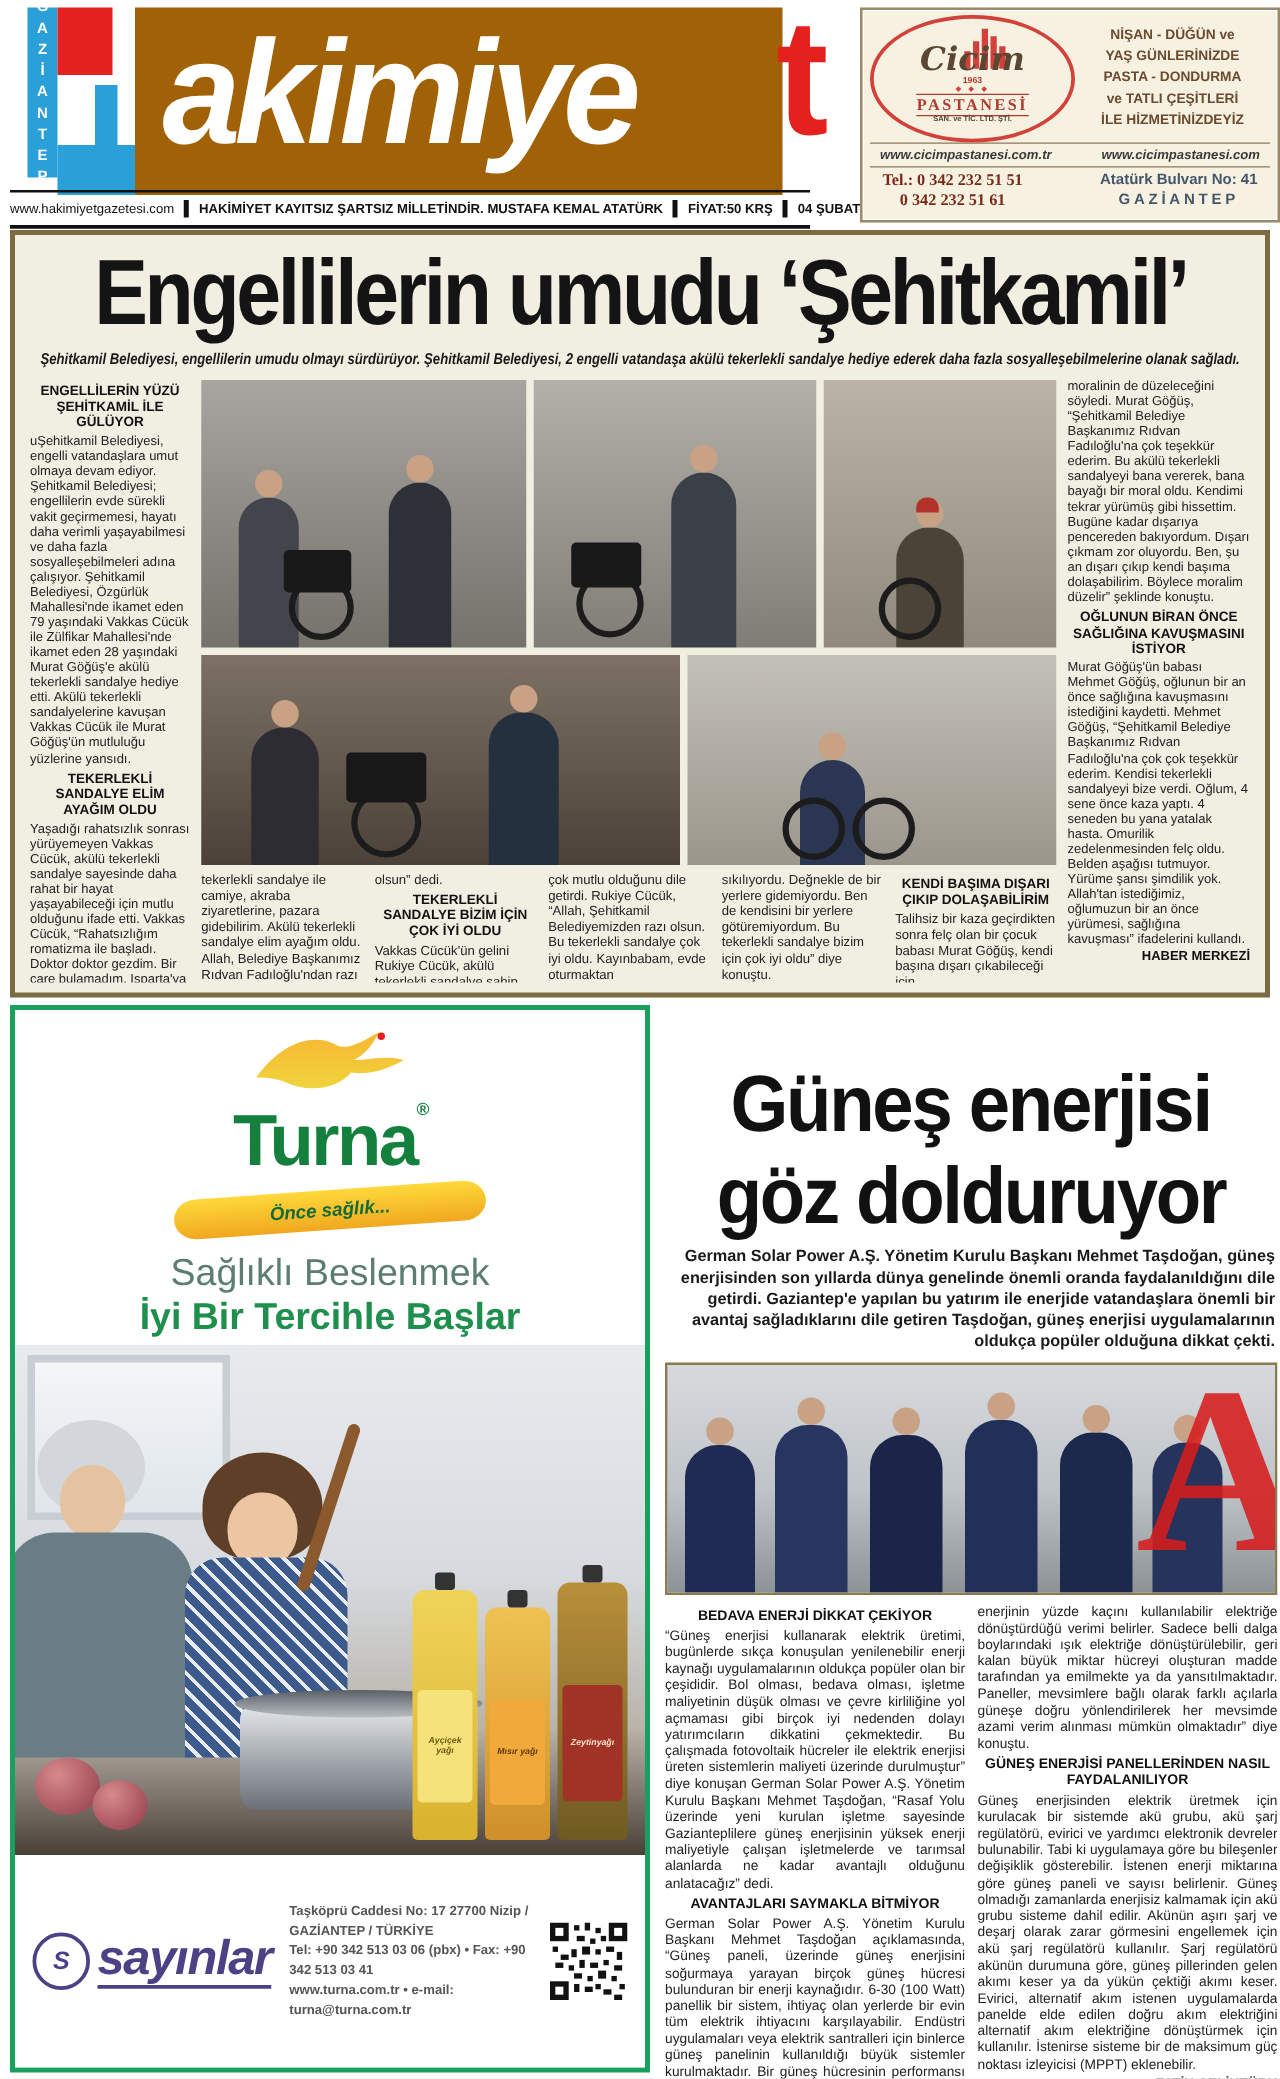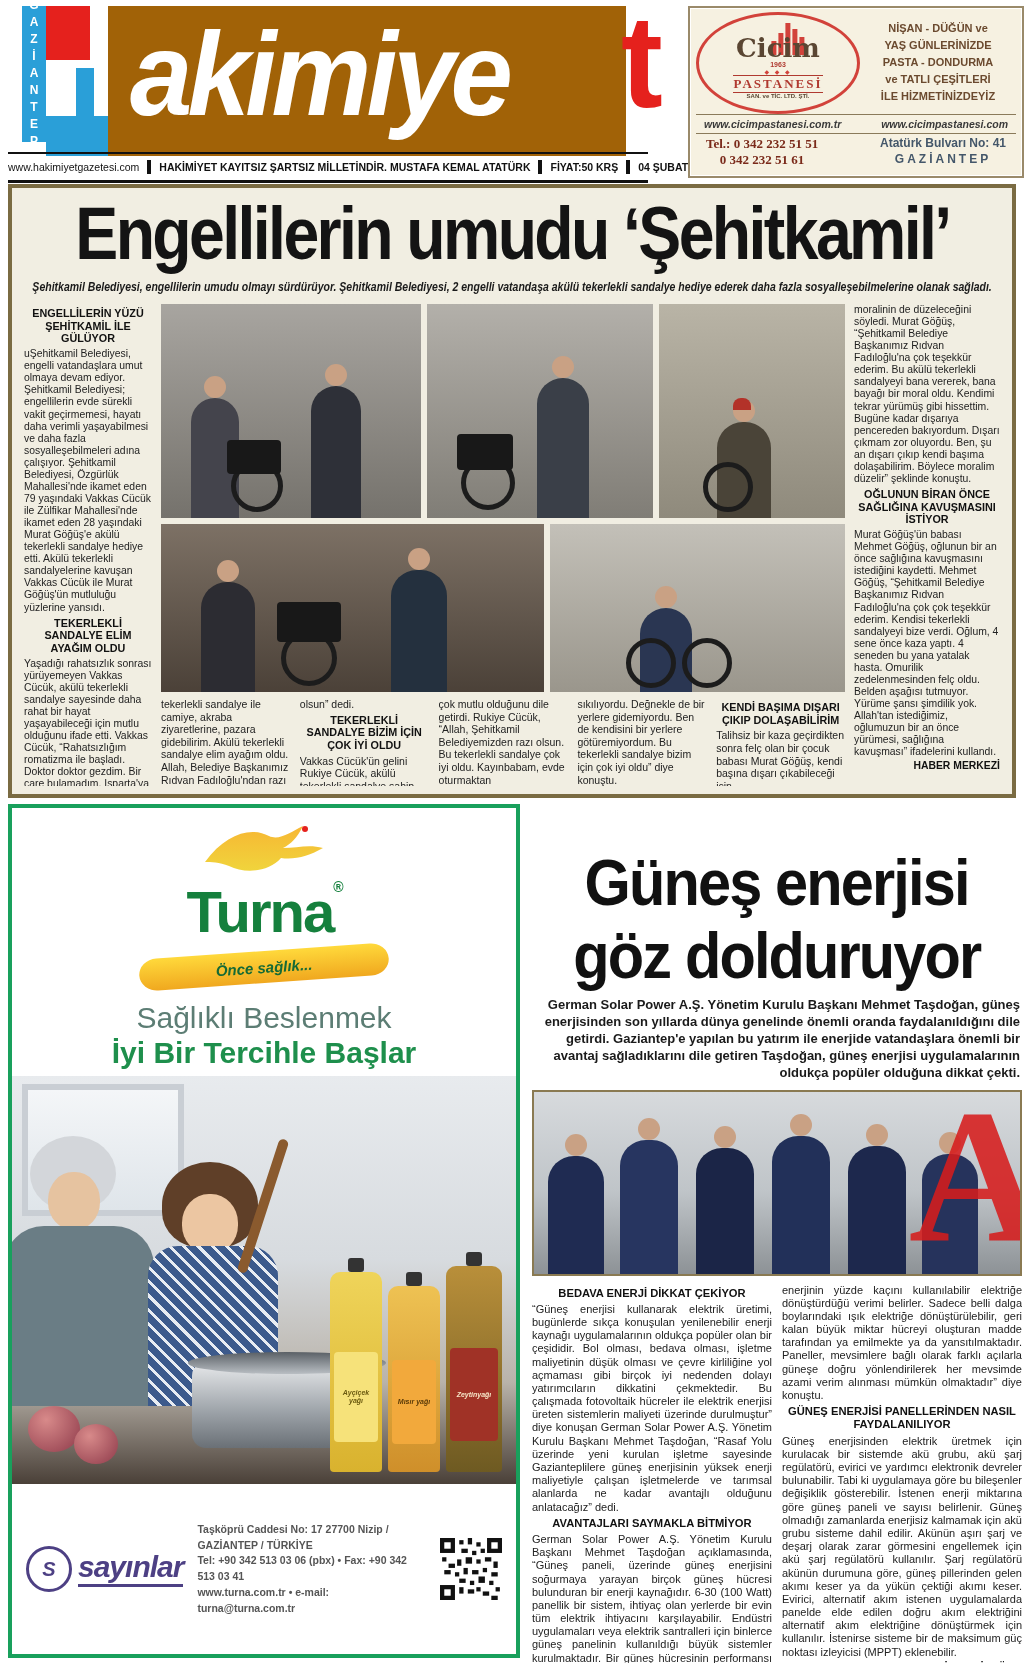--- a/index.html
+++ b/index.html
@@ -27,21 +27,21 @@
   .info-strip .it.site{font-weight:normal;}
 
   
   .cicim{left:688px;top:6px;width:332px;height:168px;background:#f6f1e1;border:2px solid #9a8a6a;
     box-shadow:inset 0 0 0 1px #fff;color:#6b4a2f;}
   .cicim-top{display:flex;padding:4px 6px 0 6px;height:100px;}
   .cicim-oval{width:158px;height:96px;border:3px solid #d2423a;border-radius:50%;position:relative;
     flex:0 0 auto;display:flex;flex-direction:column;align-items:center;justify-content:center;background:#f6f1e1;}
   .cicim-bars{position:absolute;top:8px;left:50%;transform:translateX(-20%);display:flex;gap:2px;align-items:flex-end;}
   .cicim-bars span{width:5px;background:#d2423a;display:block;}
-  .cicim-script{font-family:"DejaVu Serif","Liberation Serif",serif;font-weight:bold;
+  .cicim-script{font-family:"DejaVu Serif","Liberation Serif",serif;font-style:italic;font-weight:bold;
     font-size:26px;color:#5a4632;line-height:1;margin-top:8px;z-index:2;}
   .cicim-year{font-size:7px;color:#b03a30;font-weight:bold;z-index:2;}
   .cicim-diamonds{font-size:6px;color:#d2423a;letter-spacing:2px;z-index:2;}
   .cicim-past{font-family:"Liberation Serif",serif;font-weight:bold;font-size:13px;letter-spacing:2px;
     color:#b03a30;border-top:1px solid #b03a30;border-bottom:1px solid #b03a30;line-height:1.3;z-index:2;}
   .cicim-ltd{font-size:6px;font-weight:bold;color:#5a4632;z-index:2;}
   .cicim-services{flex:1;text-align:center;font-weight:bold;font-size:11px;line-height:1.55;color:#6b4a2f;
     padding-top:8px;}
   .cicim-hr{border-top:1px solid #8a7a5a;margin:2px 6px;}
   .cicim-urls{display:flex;justify-content:space-between;padding:1px 14px;font-style:italic;font-weight:bold;
@@ -108,21 +108,21 @@
     background:linear-gradient(#5a6066,#b9bec3);}
   .tp-onion{position:absolute;border-radius:50%;background:radial-gradient(circle at 35% 30%,#d88a8a,#8e3a4a);}
   .bottle{position:absolute;border-radius:10px 10px 4px 4px;}
   .bottle .cap{position:absolute;left:50%;transform:translateX(-50%);top:-14px;width:16px;height:14px;background:#333;border-radius:3px;}
   .bottle .lbl{position:absolute;left:4px;right:4px;top:40%;height:44%;border-radius:4px;display:flex;align-items:center;
     justify-content:center;text-align:center;font-style:italic;font-weight:bold;font-size:7px;line-height:1.1;padding:1px;}
   .turna-footer{position:absolute;left:0;top:676px;width:504px;height:170px;background:#fff;display:flex;align-items:center;gap:14px;padding:0 14px;box-sizing:border-box;}
   .say-logo{display:flex;align-items:center;gap:6px;flex:0 0 auto;}
   .say-drop{width:40px;height:40px;border:3px solid #4d4084;border-radius:50%;display:flex;align-items:center;justify-content:center;
     color:#4d4084;font-weight:bold;font-size:20px;font-style:italic;}
-  .say-name{font-size:30px;font-weight:bold;font-style:italic;color:#4d4084;letter-spacing:-1px;line-height:1;}
+  .say-name{font-size:39px;font-weight:bold;font-style:italic;color:#4d4084;letter-spacing:-1px;line-height:1;}
   .say-name .ul{display:block;height:3px;background:#4d4084;margin-top:2px;}
   .turna-addr{flex:1;font-size:10.5px;color:#555;font-weight:bold;line-height:1.5;}
   .qr{flex:0 0 auto;}
 
   
   .solar{left:532px;top:804px;width:490px;height:854px;overflow:hidden;margin-top:36px;}
   .solar-headline{text-align:center;white-space:nowrap;line-height:.92;margin-top:14px;}
   .solar-headline span{display:inline-block;font-weight:bold;font-size:64px;letter-spacing:-2px;color:#111;transform:scaleX(.93);}
   .solar-intro{font-size:13px;font-weight:bold;text-align:right;color:#1a1a1a;line-height:1.32;
     margin:10px 2px 8px 2px;}

